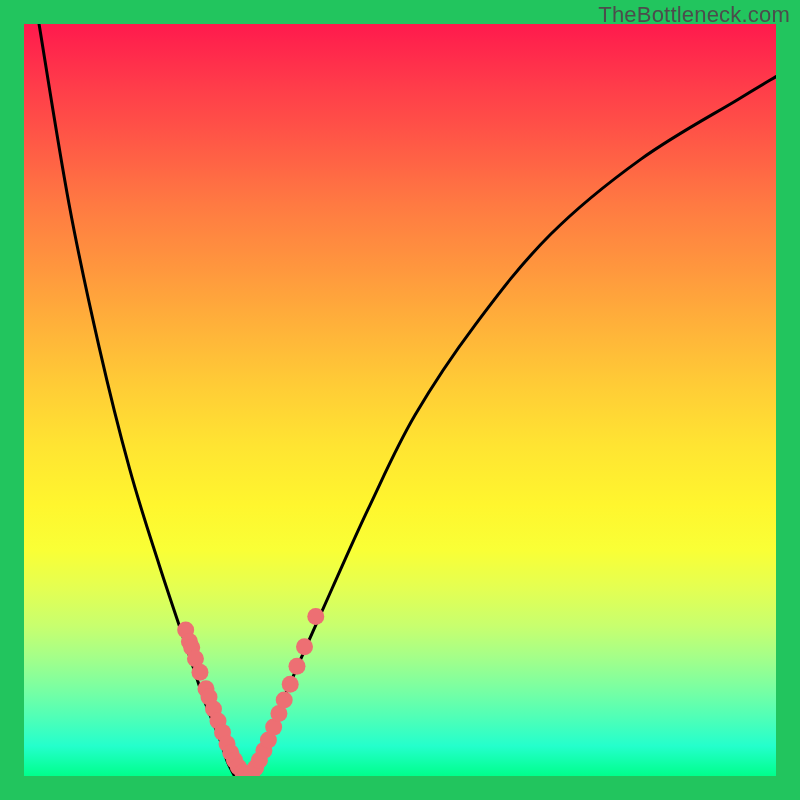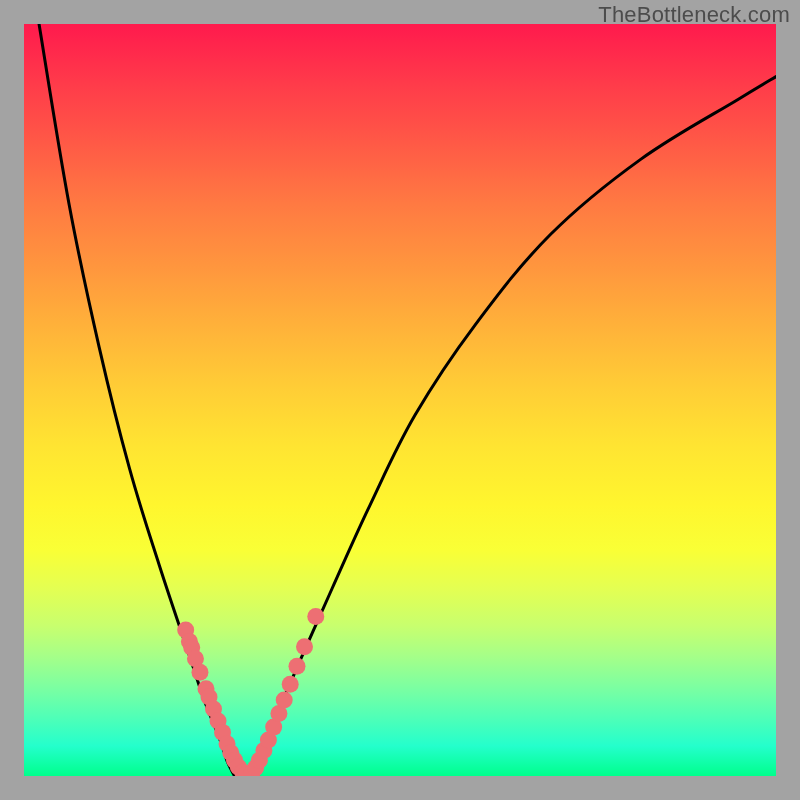--- a/index.html
+++ b/index.html
@@ -10,21 +10,21 @@
     overflow: hidden;
     background: #000;
     font-family: Arial, Helvetica, sans-serif;
   }
   .frame {
     position: absolute;
     top: 0;
     left: 0;
     width: 800px;
     height: 800px;
-    background: #a3a3a3;
+    background: #22c55e;
   }
   .plot {
     position: absolute;
     top: 24px;
     left: 24px;
     width: 752px;
     height: 752px;
     overflow: hidden;
   }
   .gradient {

